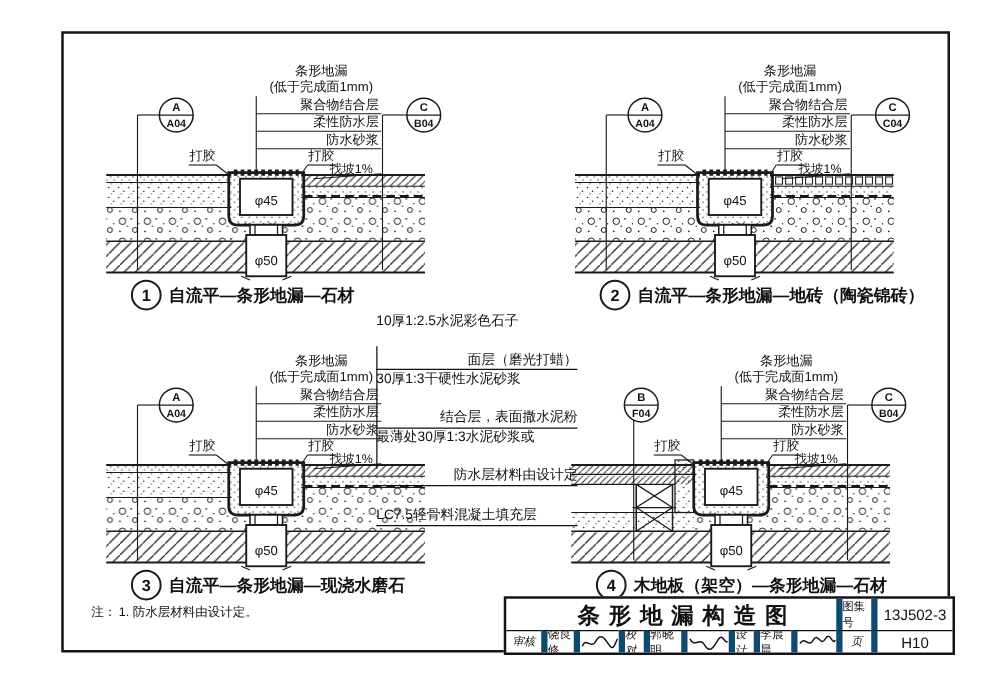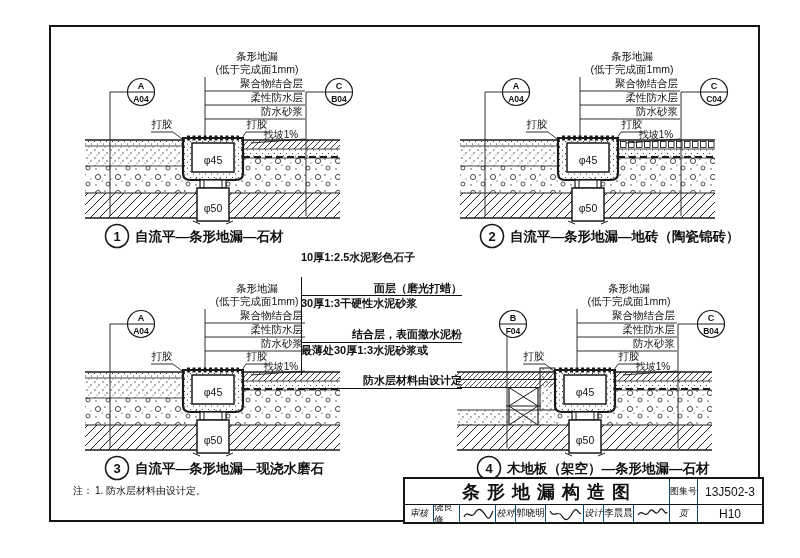--- a/index.html
+++ b/index.html
@@ -4,37 +4,37 @@
 <style>
   html,body{margin:0;padding:0;background:#fff;}
   .page{position:relative;width:800px;height:558px;background:#ffffff;
         font-family:"Liberation Sans",sans-serif;color:#111;overflow:hidden;}
   .frame{position:absolute;left:49px;top:25px;width:711px;height:497px;
          border:2.5px solid #151515;box-sizing:border-box;}
   svg.drawings{position:absolute;left:0;top:0;}
   svg text{font-family:"Liberation Sans",sans-serif;fill:#111;}
   
   .layer-notes{position:absolute;left:301px;top:250px;width:161px;
-               font-size:11px;line-height:14.7px;font-weight:bold;}
+               font-size:11px;line-height:14.7px;}
   .layer-notes .nl{height:14.7px;white-space:nowrap;overflow:visible;}
   .layer-notes .u{border-bottom:1px solid #111;margin-top:16px;}
   .layer-notes .r{text-align:right;}
   .notes-leader{position:absolute;left:301px;top:277px;width:1px;height:98px;background:#111;}
   
   .footnotes{position:absolute;left:73px;top:484px;font-size:10px;line-height:13.4px;}
   .fn-row{display:flex;white-space:nowrap;}
   .fn-label{width:22px;}
   .fn-indent{margin-left:22px;white-space:nowrap;}
   
   .title-block{position:absolute;left:403px;top:477px;width:361px;height:47px;
     border:2px solid #151515;box-sizing:border-box;display:grid;
     grid-template-columns:28px 26px 36px 20px 30px 38px 20px 30px 36px 28px 1fr;
     grid-template-rows:25px 18px;background:#fff;}
   .tb-c{display:flex;align-items:center;justify-content:center;
-        border-left:1px solid #0c4a6e;border-top:1px solid #111;overflow:hidden;}
+        border-left:5px solid #0c4a6e;border-top:1px solid #111;overflow:hidden;}
   .row1{border-top:none;}
   .first{border-left:none;}
   .tb-title{grid-column:1/10;font-size:18px;font-weight:bold;letter-spacing:7px;padding-left:25px;}
   .tb-atlas-label{grid-column:10;font-size:9px;}
   .tb-atlas-num{grid-column:11;font-size:12px;}
   .lbl{font-size:9px;font-style:italic;}
   .nm{font-size:9.5px;}
   .sig svg{display:block;}
   .page-num{position:absolute;left:60px;top:531px;font-size:14px;margin-top:44px;}
 </style>
@@ -332,20 +332,21 @@
       </g>
   </svg>
 
   <div class="layer-notes">
     <div class="nl">10厚1:2.5水泥彩色石子</div>
     <div class="nl u r">面层（磨光打蜡）</div>
     <div class="nl">30厚1:3干硬性水泥砂浆</div>
     <div class="nl u r">结合层，表面撒水泥粉</div>
     <div class="nl">最薄处30厚1:3水泥砂浆或</div>
     <div class="nl u r">防水层材料由设计定</div>
+    <div class="nl u">LC7.5轻骨料混凝土填充层</div>
   </div>
   <div class="notes-leader"></div>
 
   <div class="footnotes">
     <div class="fn-row">
       <span class="fn-label">注：</span>
       <span>1. 防水层材料由设计定。</span>
     </div>
   </div>
 

